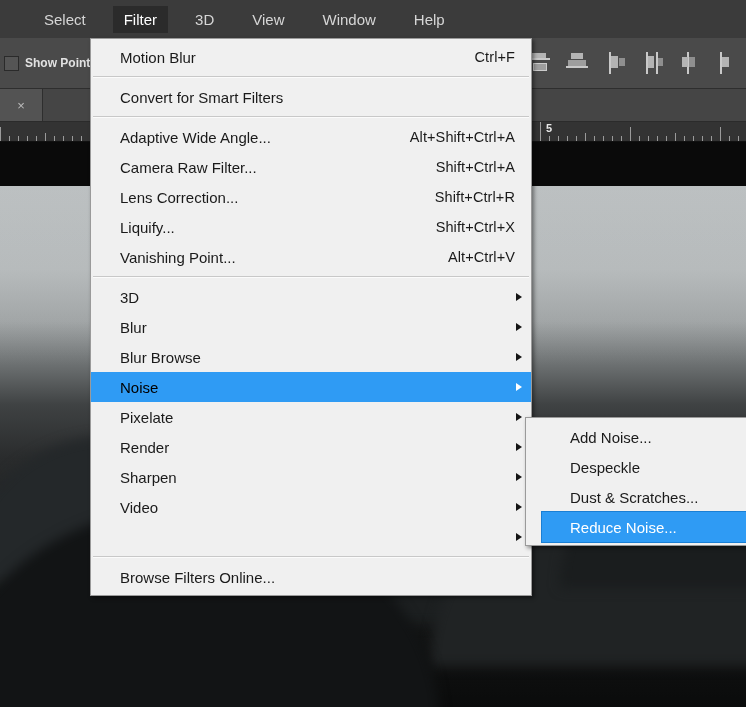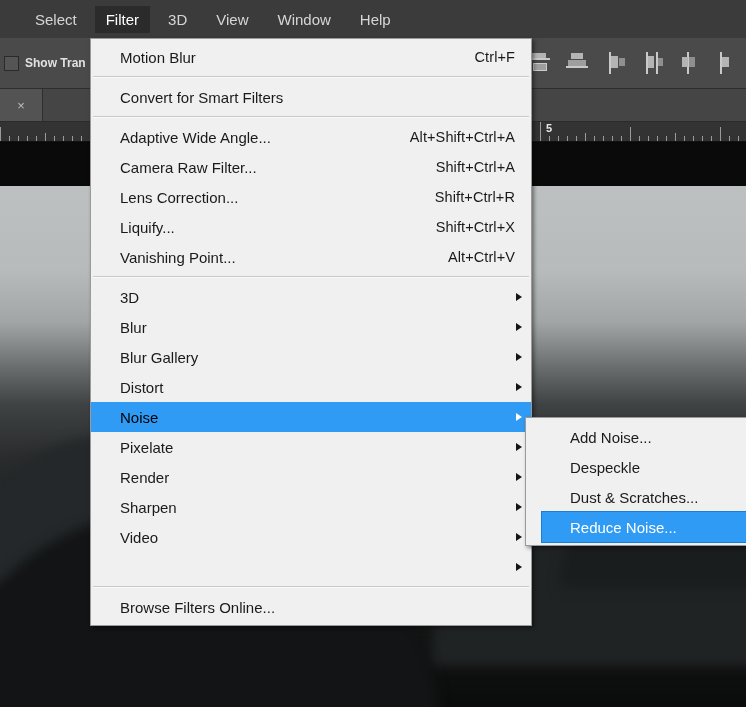--- a/index.html
+++ b/index.html
@@ -25,21 +25,21 @@
     left: 0; top: 0;
     width: 746px; height: 38px;
     background: #3b3b3b;
     display: flex;
     align-items: center;
   }
   .ps-menubar-item {
     color: #d6d6d6;
     font-size: 15px;
     padding: 6px 11px;
-    margin-left: 7px;
+    margin-left: 16px;
     line-height: 1;
     white-space: nowrap;
   }
   .ps-menubar-item:first-child { margin-left: 24px; }
   .ps-menubar-item.active {
     background: #2b2b2b;
     color: #ffffff;
   }
 
   .ps-optionsbar {
@@ -357,21 +357,21 @@
   </div>
 
   <div class="ps-tabstrip">
     <div class="ps-doctab">
       <span class="ps-doctab-close">×</span>
     </div>
   </div>
 
   <div class="ps-optionsbar">
     <div class="opt-check"></div>
-    <div class="opt-label">Show Tran</div>
+    <div class="opt-label">Show Point</div>
     <div class="opt-icons">
       <div class="align-icon ai-a">
           <i></i>
           <i></i>
           <i></i>
         </div>
       <div class="align-icon ai-b">
           <i></i>
           <i></i>
           <i></i>
@@ -393,21 +393,21 @@
           <i></i>
         </div>
       <div class="align-icon ai-f">
           <i></i>
           <i></i>
         </div>
     </div>
   </div>
 
   <div class="ps-menubar">
-    <div id="menubar-items" style="display:flex;align-items:center;">
+    <div id="menubar-items" style="display:flex;align-items:center;padding-left:9px;">
         <div class="ps-menubar-item">Select</div>
         <div class="ps-menubar-item active">Filter</div>
         <div class="ps-menubar-item">3D</div>
         <div class="ps-menubar-item">View</div>
         <div class="ps-menubar-item">Window</div>
         <div class="ps-menubar-item">Help</div>
       </div>
   </div>
 
   <div class="menu-panel" id="filter-menu">
@@ -443,25 +443,21 @@
       <div class="menu-sep"></div>
       <div class="menu-item">
         <span class="mi-label">3D</span>
         <span class="mi-arrow"></span>
       </div>
       <div class="menu-item">
         <span class="mi-label">Blur</span>
         <span class="mi-arrow"></span>
       </div>
       <div class="menu-item">
-        <span class="mi-label">Blur Gallery</span>
-        <span class="mi-arrow"></span>
-      </div>
-      <div class="menu-item">
-        <span class="mi-label">Distort</span>
+        <span class="mi-label">Blur Browse</span>
         <span class="mi-arrow"></span>
       </div>
       <div class="menu-item selected">
         <span class="mi-label">Noise</span>
         <span class="mi-arrow"></span>
       </div>
       <div class="menu-item">
         <span class="mi-label">Pixelate</span>
         <span class="mi-arrow"></span>
       </div>

